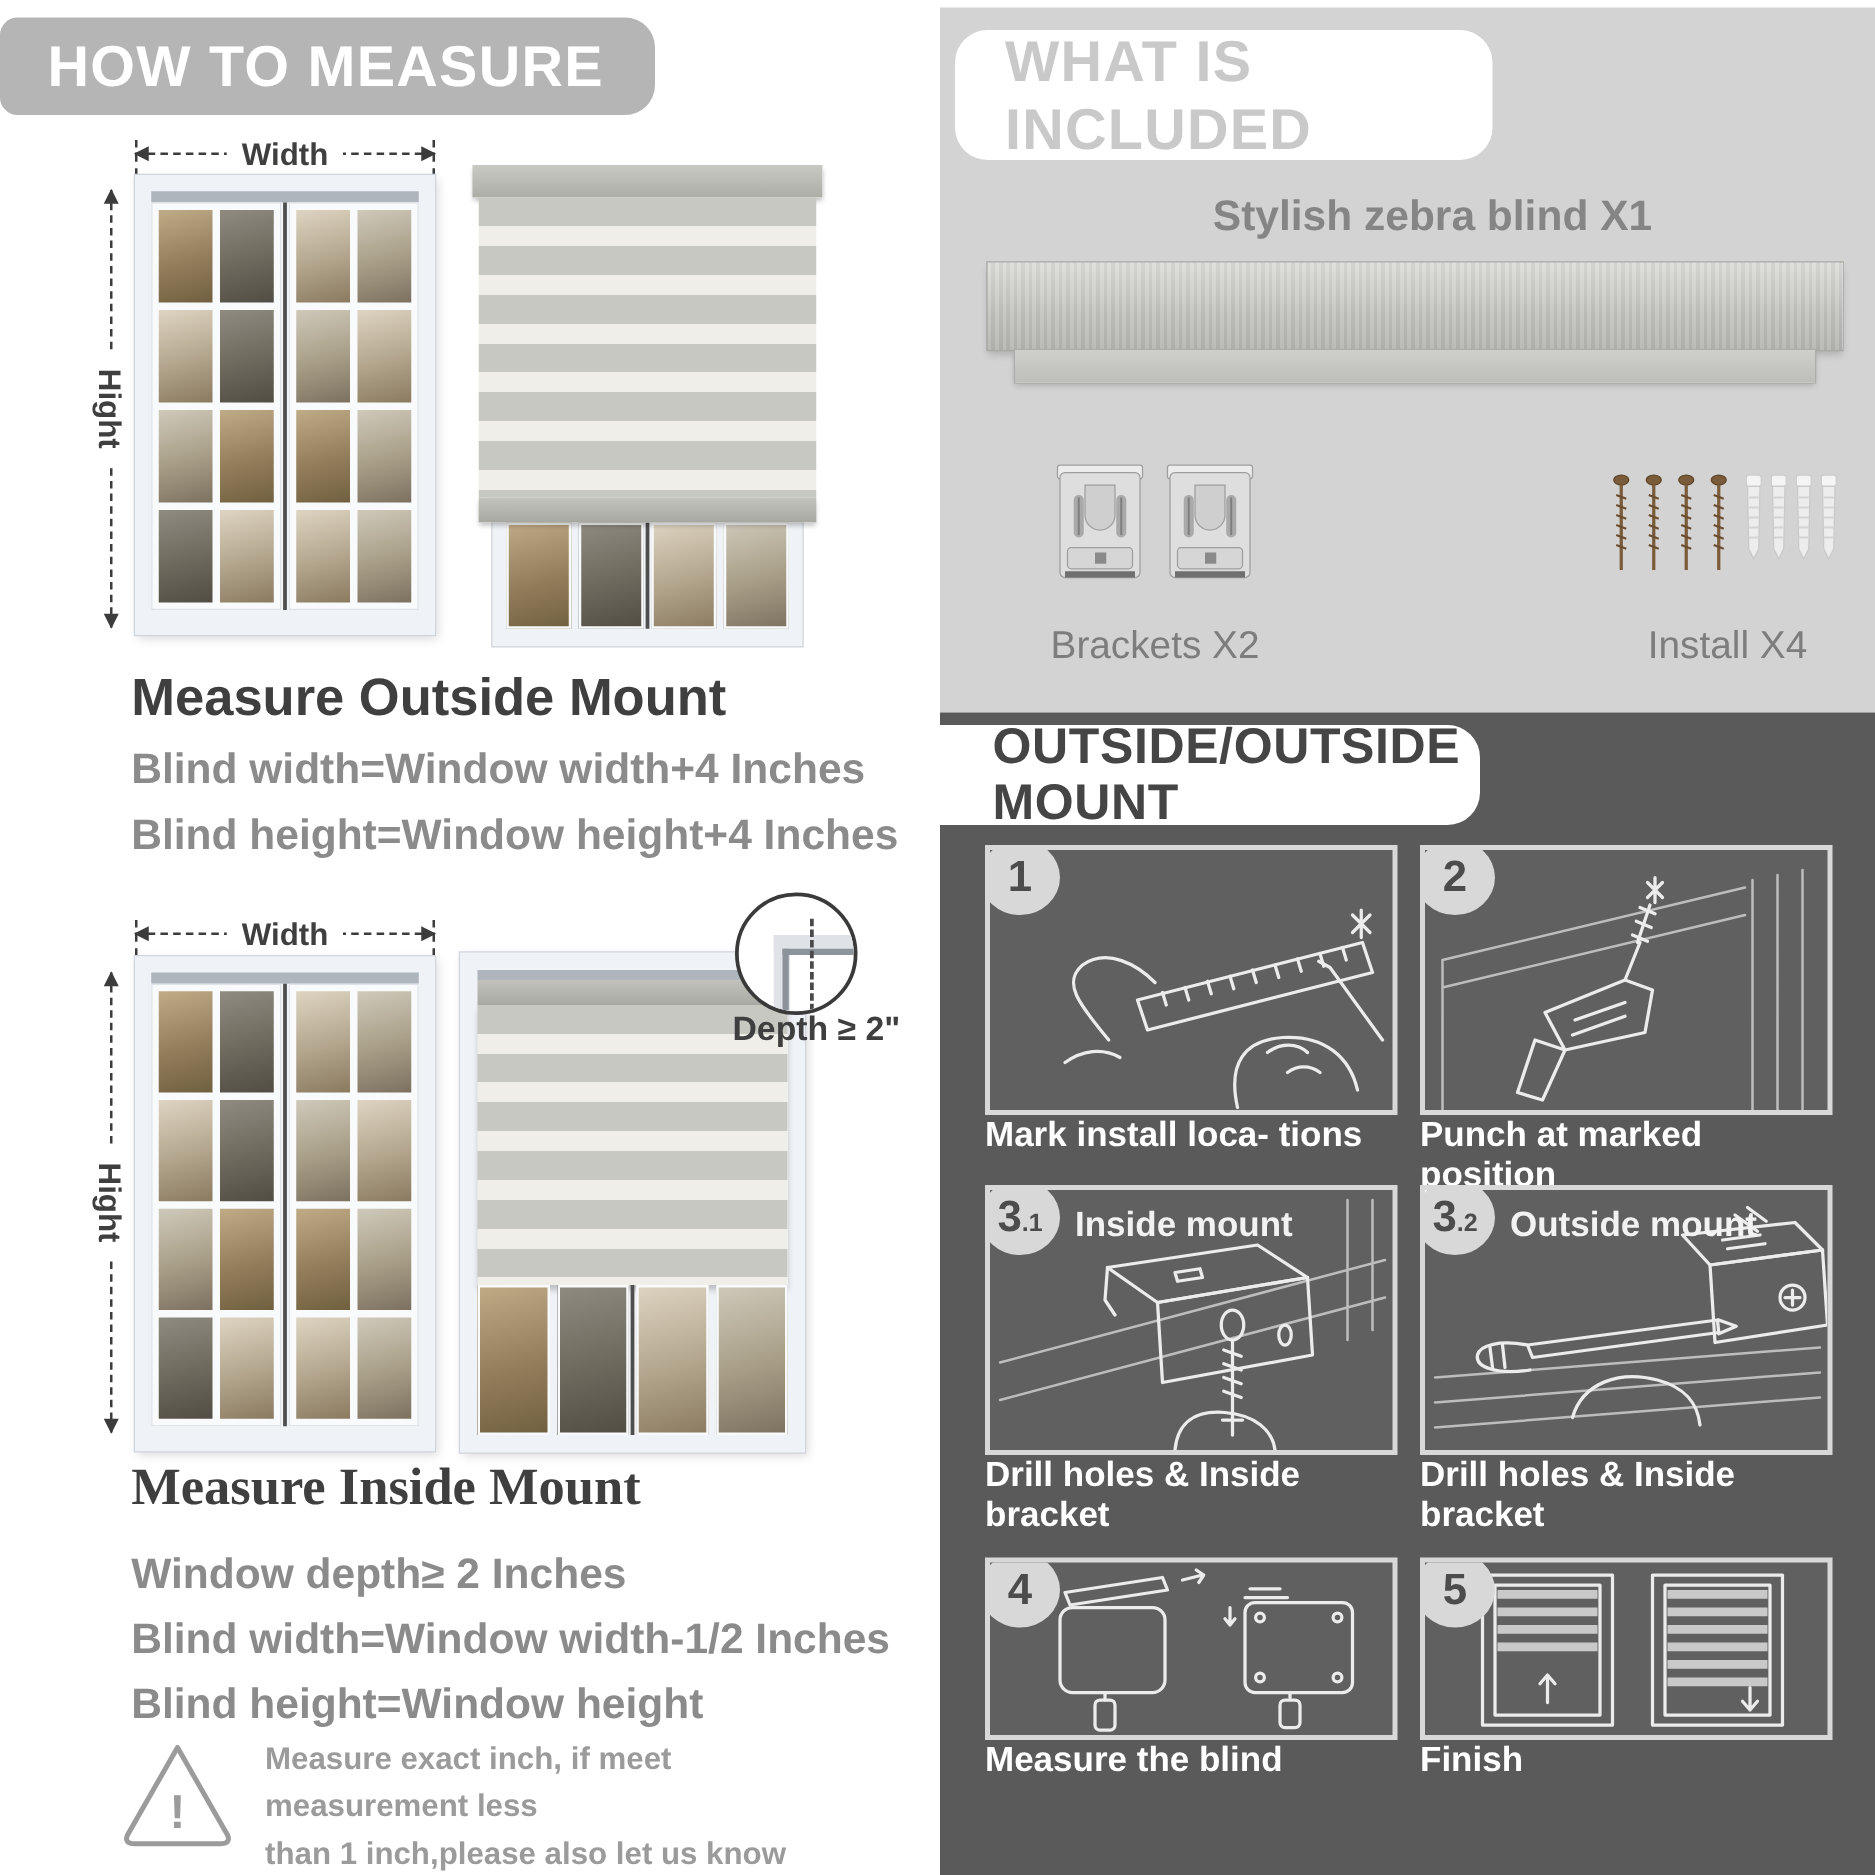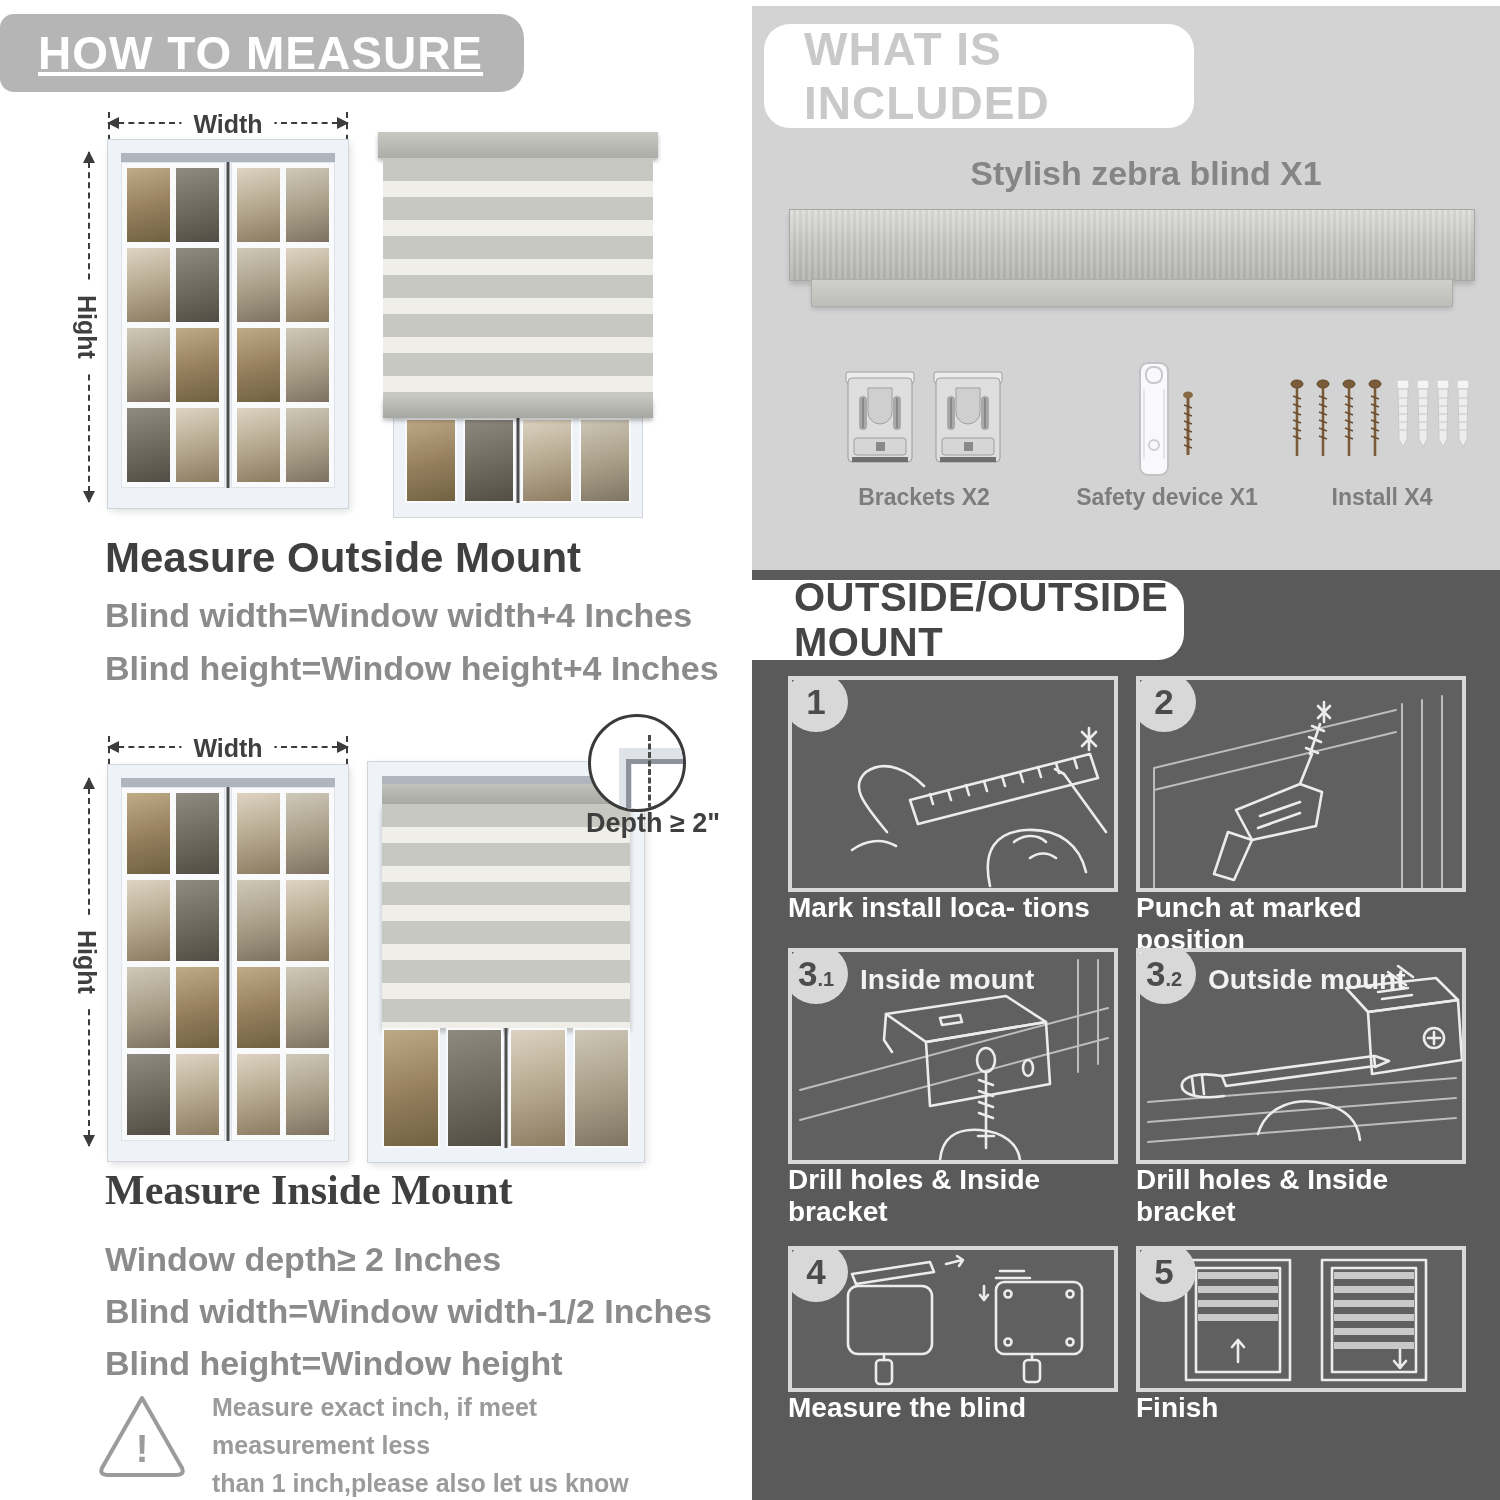--- a/index.html
+++ b/index.html
@@ -3,21 +3,21 @@
 <meta charset="utf-8">
 <style>
   html,body{margin:0;padding:0;background:#fff;}
   .canvas{position:relative;width:1500px;height:1500px;background:#fff;overflow:hidden;
           font-family:"Liberation Sans",sans-serif;}
 
   
   .lh-bar{position:absolute;left:0;top:14px;width:524px;height:78px;
           background:var(--header-bar,#b5b5b5);border-radius:14px 24px 24px 14px;
           display:flex;align-items:center;padding-left:38px;box-sizing:border-box;}
-  .lh-bar span{color:#fff;font-size:46px;font-weight:bold;letter-spacing:1px;text-decoration:underline;}
+  .lh-bar span{color:#fff;font-size:46px;font-weight:bold;letter-spacing:1px;}
 
   .sec-title{position:absolute;left:105px;font-size:42px;font-weight:bold;color:var(--heading-text,#3f3f3f);}
   .sec-line{position:absolute;left:105px;font-size:34px;font-weight:bold;color:var(--body-text,#8b8b8b);}
 
   
   .measure-h{position:absolute;height:0;border-top:2px dashed var(--line-dark,#3c3c3c);}
   .measure-h .arrow-l,.measure-h .arrow-r{position:absolute;top:-7px;width:0;height:0;
       border-top:6px solid transparent;border-bottom:6px solid transparent;}
   .measure-h .arrow-l{left:-1px;border-right:12px solid var(--line-dark,#3c3c3c);}
   .measure-h .arrow-r{right:-1px;border-left:12px solid var(--line-dark,#3c3c3c);}
@@ -96,21 +96,21 @@
                  font-size:34px;font-weight:bold;color:#858585;padding-left:20px;}
   .rail{position:absolute;left:38px;top:204px;width:684px;height:70px;
         background:linear-gradient(180deg,#dcdcd8,#c3c3bf 55%,#b3b3af);
         box-shadow:0 0 0 1px #a8a8a4, 0 4px 6px rgba(0,0,0,.18);}
   .rail::after{content:"";position:absolute;inset:0;
         background:repeating-linear-gradient(90deg,rgba(255,255,255,.10) 0 3px,rgba(0,0,0,.035) 3px 6px);}
   .rail-lip{position:absolute;left:60px;top:274px;width:640px;height:26px;
         background:linear-gradient(180deg,#cfcfcb,#bdbdb9);box-shadow:0 0 0 1px #adada9,0 3px 5px rgba(0,0,0,.18);}
   .inc-item{position:absolute;top:350px;display:flex;flex-direction:column;align-items:center;}
   .inc-icons{height:128px;display:flex;align-items:center;gap:14px;}
-  .inc-caption{margin-top:0;font-size:23px;font-weight:bold;color:var(--item-text,#7d7d7d);white-space:nowrap;}
+  .inc-caption{margin-top:14px;font-size:31px;font-weight:normal;color:var(--item-text,#7d7d7d);white-space:nowrap;}
 
   .right-bottom{position:absolute;left:752px;top:570px;width:748px;height:930px;background:var(--dark-panel,#5a5a5a);}
   .rb-header{position:absolute;left:0;top:10px;width:432px;height:80px;background:#fff;border-radius:0 26px 26px 0;
              display:flex;align-items:center;padding-left:42px;box-sizing:border-box;}
   .rb-header span{font-size:40px;font-weight:bold;color:var(--dark-header-text,#454545);letter-spacing:.5px;}
 
   .step{position:absolute;width:330px;}
   .step-box{position:relative;width:100%;border:4px solid var(--step-border,#d8d8d8);box-sizing:border-box;
             background:rgba(255,255,255,.04);overflow:hidden;}
   .badge{position:absolute;left:-8px;top:-8px;width:64px;height:60px;border-radius:50%;
@@ -294,34 +294,20 @@
           <rect x="50" y="26" width="8" height="34" rx="4" fill="#a9a9a9"></rect>
           <path d="M20 28 v30 M54 28 v30" stroke="#7d7d7d" stroke-width="1.5"></path>
           <rect x="11" y="68" width="52" height="17" rx="3" fill="#d6d6d6" stroke="#9e9e9e"></rect>
           <rect x="33" y="72" width="9" height="9" fill="#8a8a8a"></rect>
           <rect x="9" y="87" width="56" height="5" fill="#6f6f6f"></rect>
         </svg>
       </div>
       <div class="inc-caption">Brackets X2</div>
     </div>
 
-    <div class="inc-item" style="left:300px;width:230px;">
-      <div class="inc-icons">
-        <svg width="90" height="122" viewBox="0 0 90 122">
-          <rect x="18" y="4" width="28" height="112" rx="8" fill="rgba(252,252,254,0.92)" stroke="#c2c2c6" stroke-width="2"></rect>
-          <rect x="24" y="8" width="16" height="16" rx="7" fill="none" stroke="#c9c9cd" stroke-width="2"></rect>
-          <path d="M22 30 v70 M42 30 v70" stroke="#dddde1" stroke-width="1.5"></path>
-          <circle cx="32" cy="86" r="5" fill="none" stroke="#cfcfd3" stroke-width="2"></circle>
-          <ellipse cx="66" cy="36" rx="5" ry="3.5" fill="#8a6a44"></ellipse>
-          <path d="M66 39 V96" stroke="#7a5a38" stroke-width="3"></path>
-          <path d="M62 46 l8 3 M62 54 l8 3 M62 62 l8 3 M62 70 l8 3 M62 78 l8 3 M62 86 l8 3" stroke="#6b4e30" stroke-width="1.8"></path>
-        </svg>
-      </div>
-      <div class="inc-caption">Safety device X1</div>
-    </div>
 
     <div class="inc-item" style="left:530px;width:200px;">
       <div class="inc-icons">
         <svg width="190" height="96" viewBox="0 0 190 96">
           <g>
             <ellipse cx="10" cy="12" rx="6" ry="4" fill="#7b5c3a" stroke="#5f4628"></ellipse>
             <path d="M10 16 V76 l0 8" stroke="#7b5c3a" stroke-width="2.6"></path>
             <path d="M6 24 l8 3 M6 32 l8 3 M6 40 l8 3 M6 48 l8 3 M6 56 l8 3 M6 64 l8 3" stroke="#6b4e30" stroke-width="1.8"></path>
           </g>
           <g transform="translate(26,0)">

